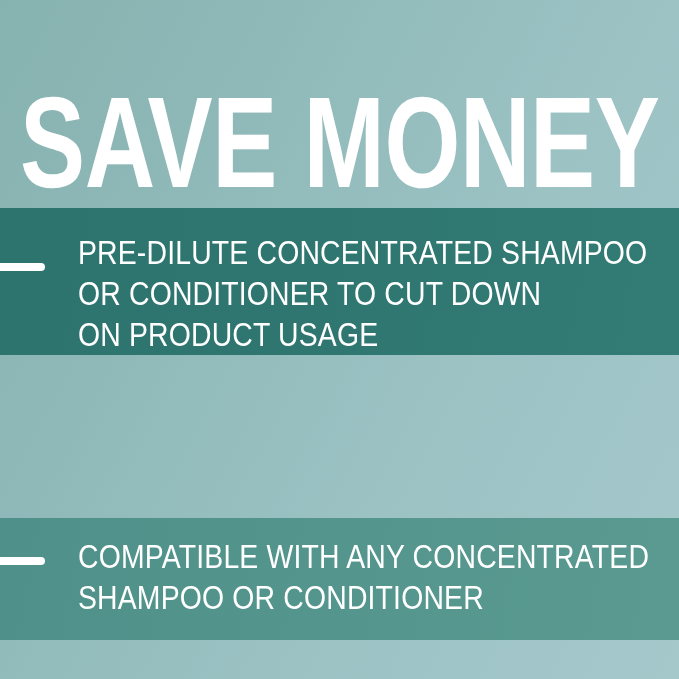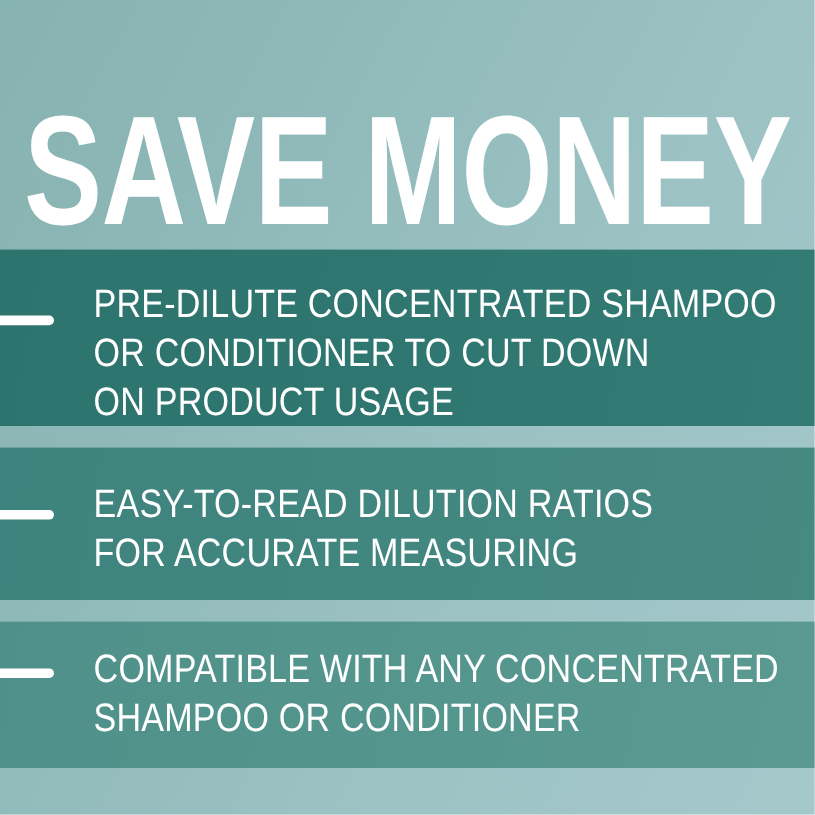--- a/index.html
+++ b/index.html
@@ -114,27 +114,20 @@
 
   <div class="band band-1">
     <span class="dash"></span>
     <div class="band-text">
       <span class="line">PRE-DILUTE CONCENTRATED SHAMPOO</span>
       <span class="line">OR CONDITIONER TO CUT DOWN</span>
       <span class="line">ON PRODUCT USAGE</span>
     </div>
   </div>
 
-  <div class="band band-2">
-    <span class="dash"></span>
-    <div class="band-text">
-      <span class="line">EASY-TO-READ DILUTION RATIOS</span>
-      <span class="line">FOR ACCURATE MEASURING</span>
-    </div>
-  </div>
 
   <div class="band band-3">
     <span class="dash"></span>
     <div class="band-text">
       <span class="line">COMPATIBLE WITH ANY CONCENTRATED</span>
       <span class="line">SHAMPOO OR CONDITIONER</span>
     </div>
   </div>
 
 </div>

